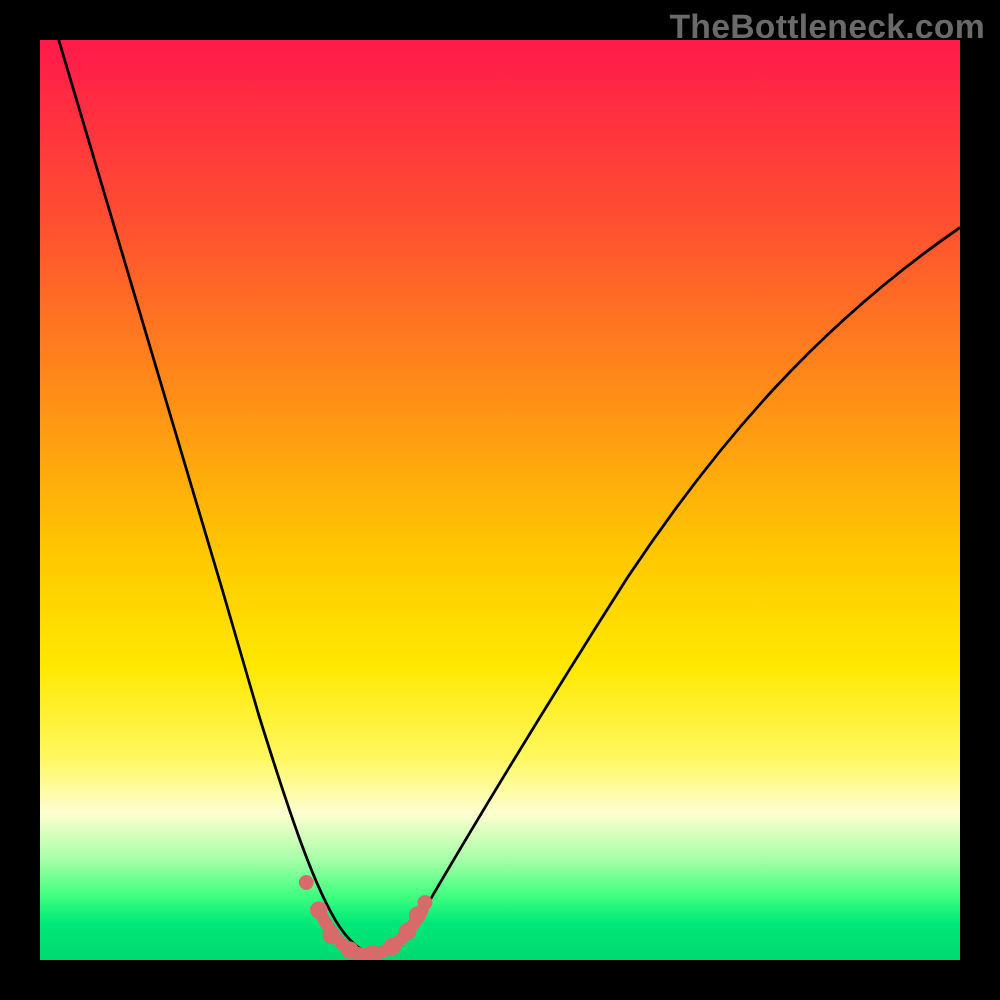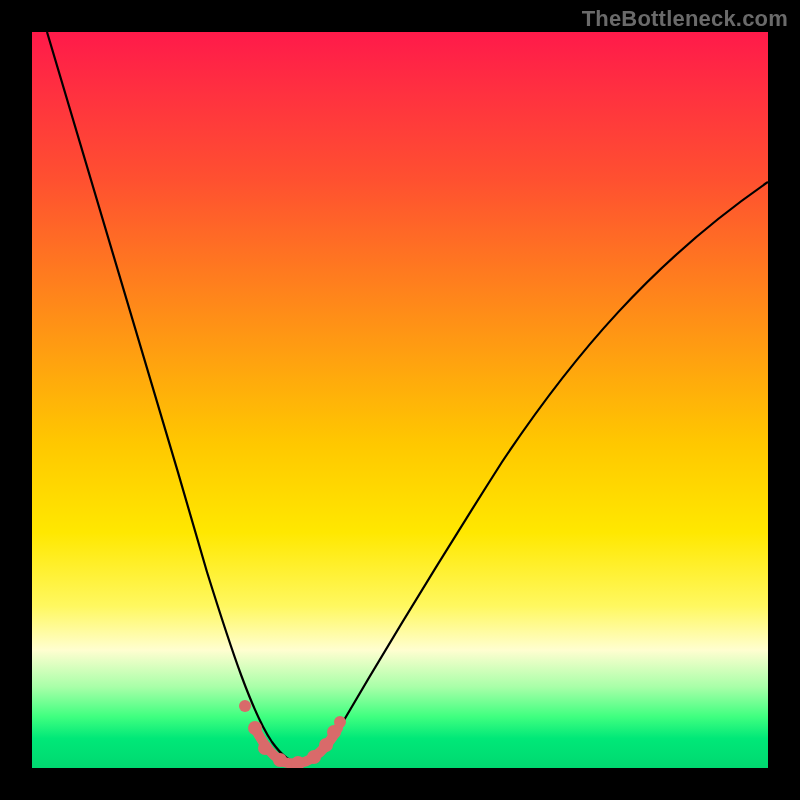--- a/index.html
+++ b/index.html
@@ -24,21 +24,21 @@
         #a8ffa8 89%,
         #40ff80 93%,
         #00e878 96%,
         #00d870 100%
       );
     }
     .watermark {
       position: absolute;
       top: 6px;
       right: 12px;
-      font-size: 22px;
+      font-size: 27px;
       font-weight: 600;
       color: #6a6a6a;
       letter-spacing: 0.2px;
       z-index: 5;
     }
     svg.curve { position: absolute; top: 0; left: 0; width: 736px; height: 736px; }
     .black-curve { stroke: #000; stroke-width: 2.2; fill: none; }
     .pink-dots circle { fill: #d96a6a; }
     .pink-line { stroke: #d96a6a; stroke-width: 10; fill: none; stroke-linecap: round; }
   </style>

